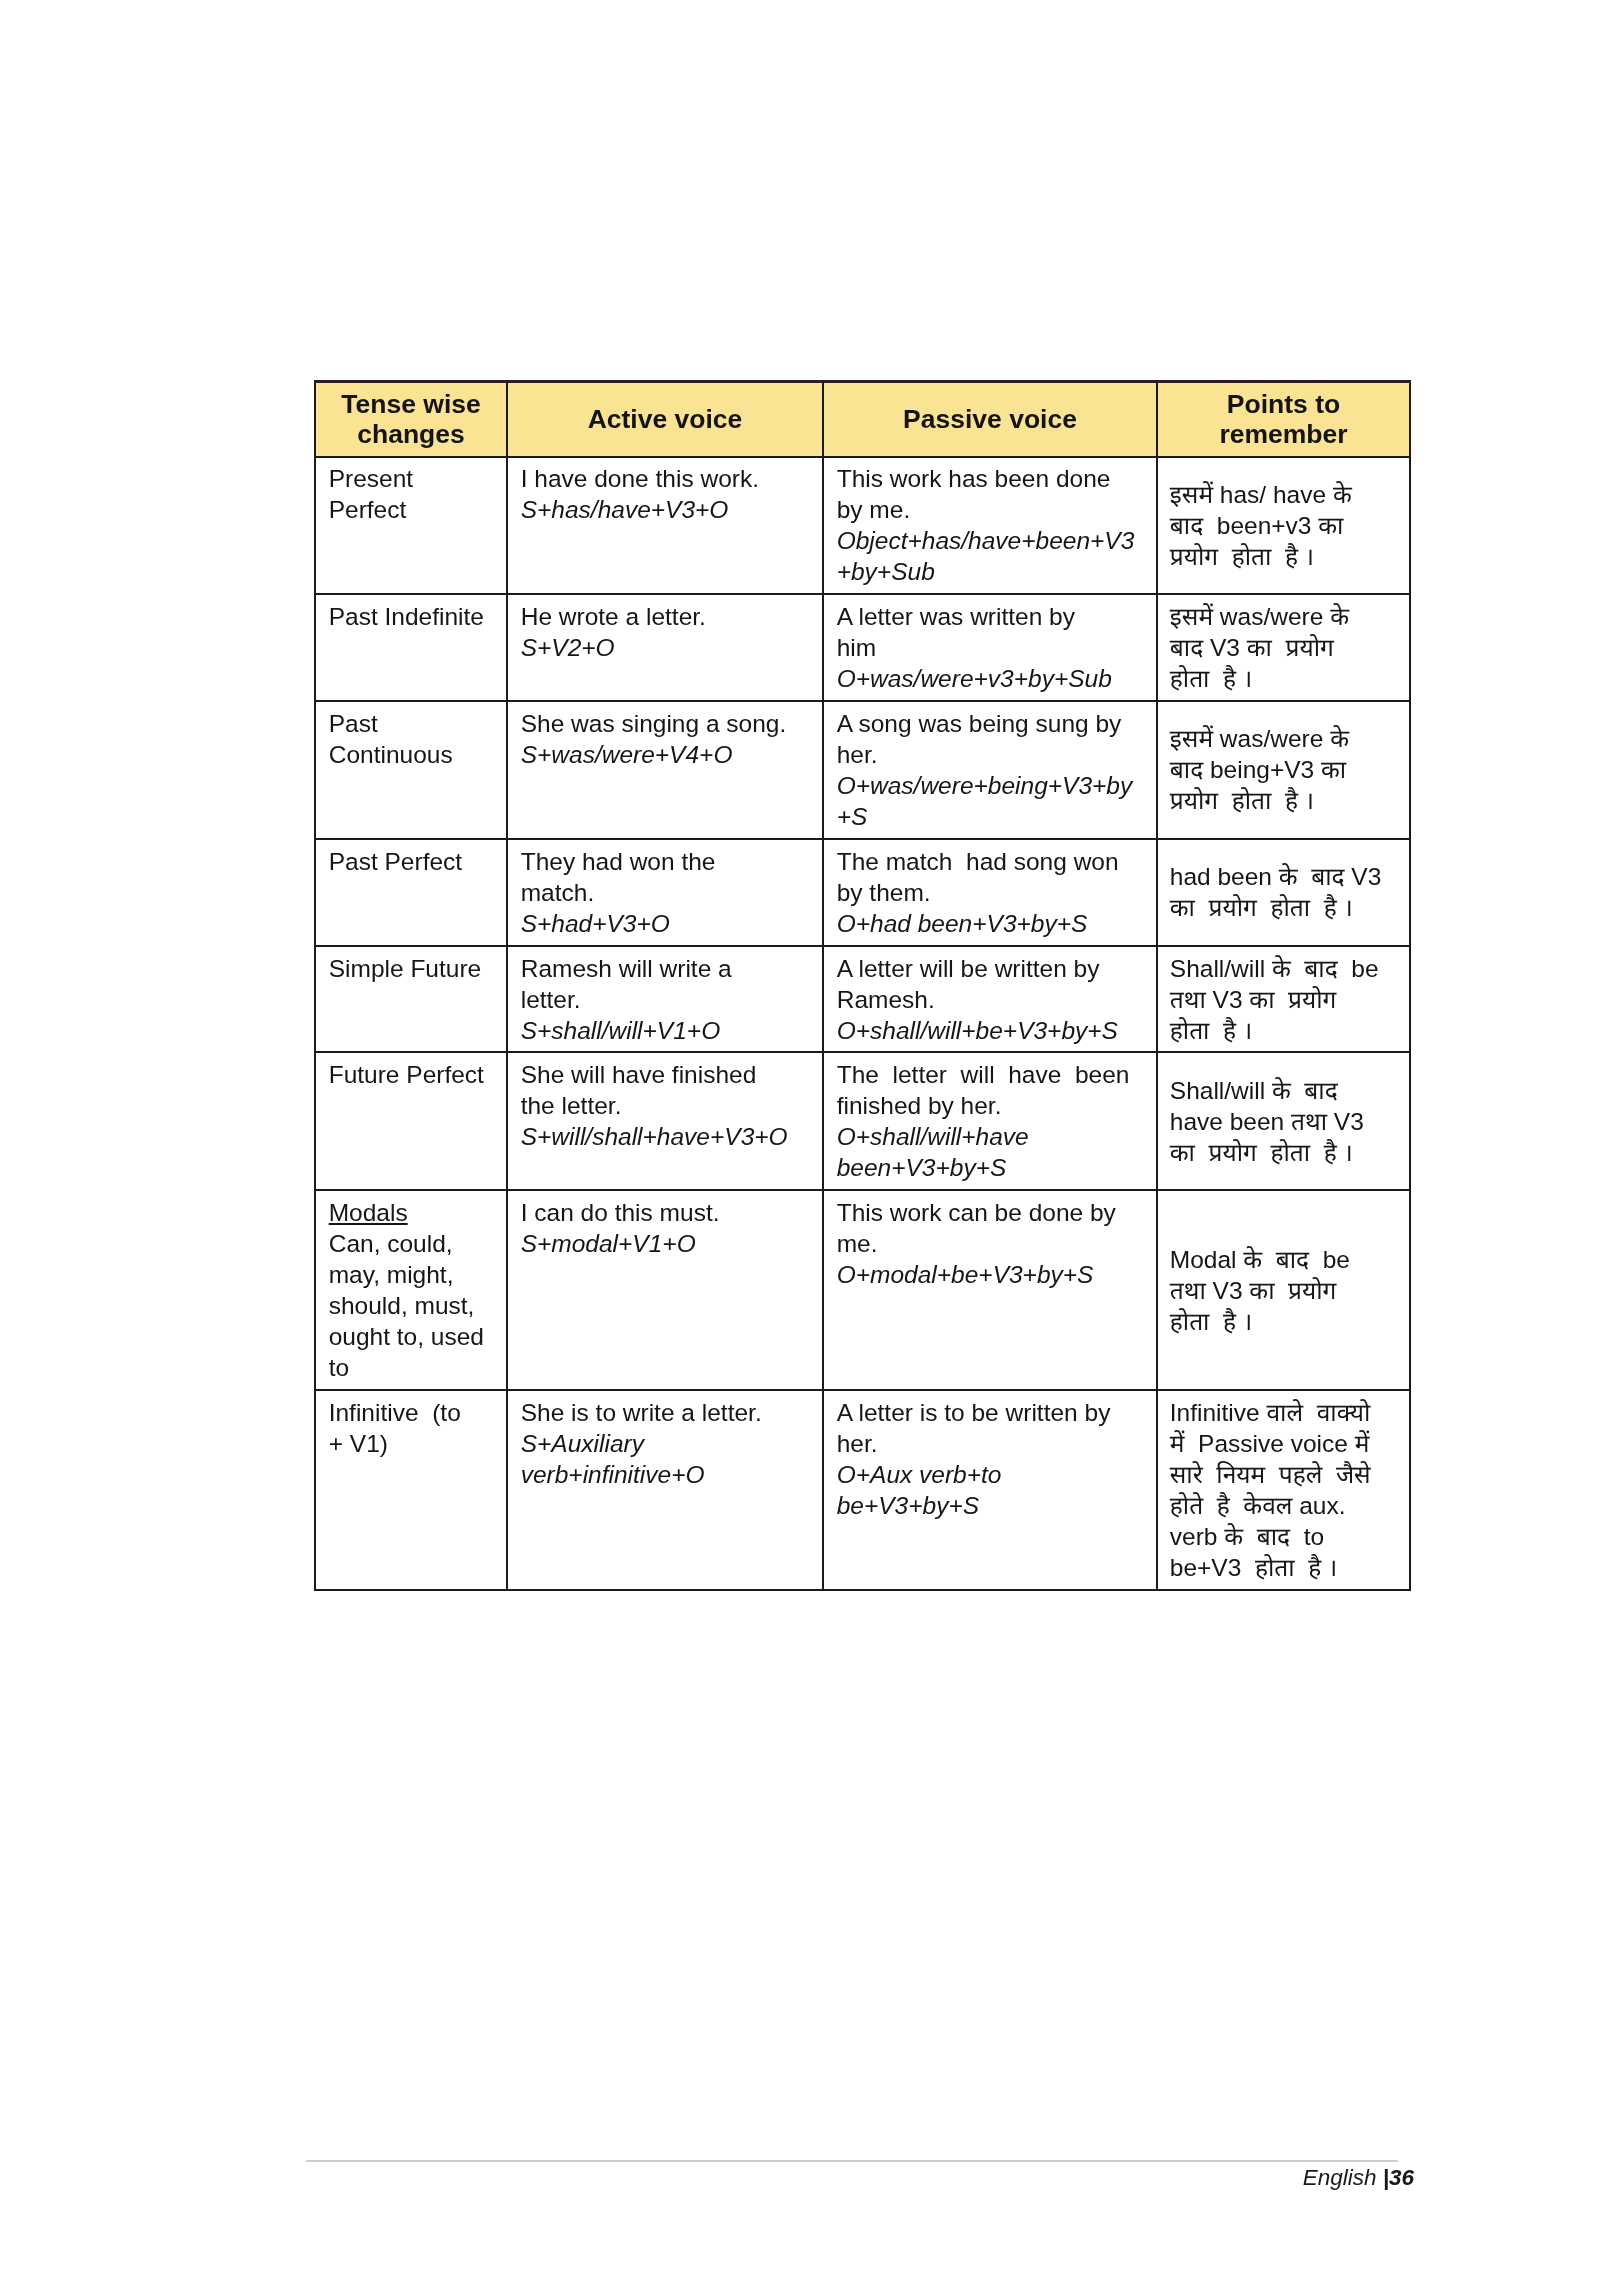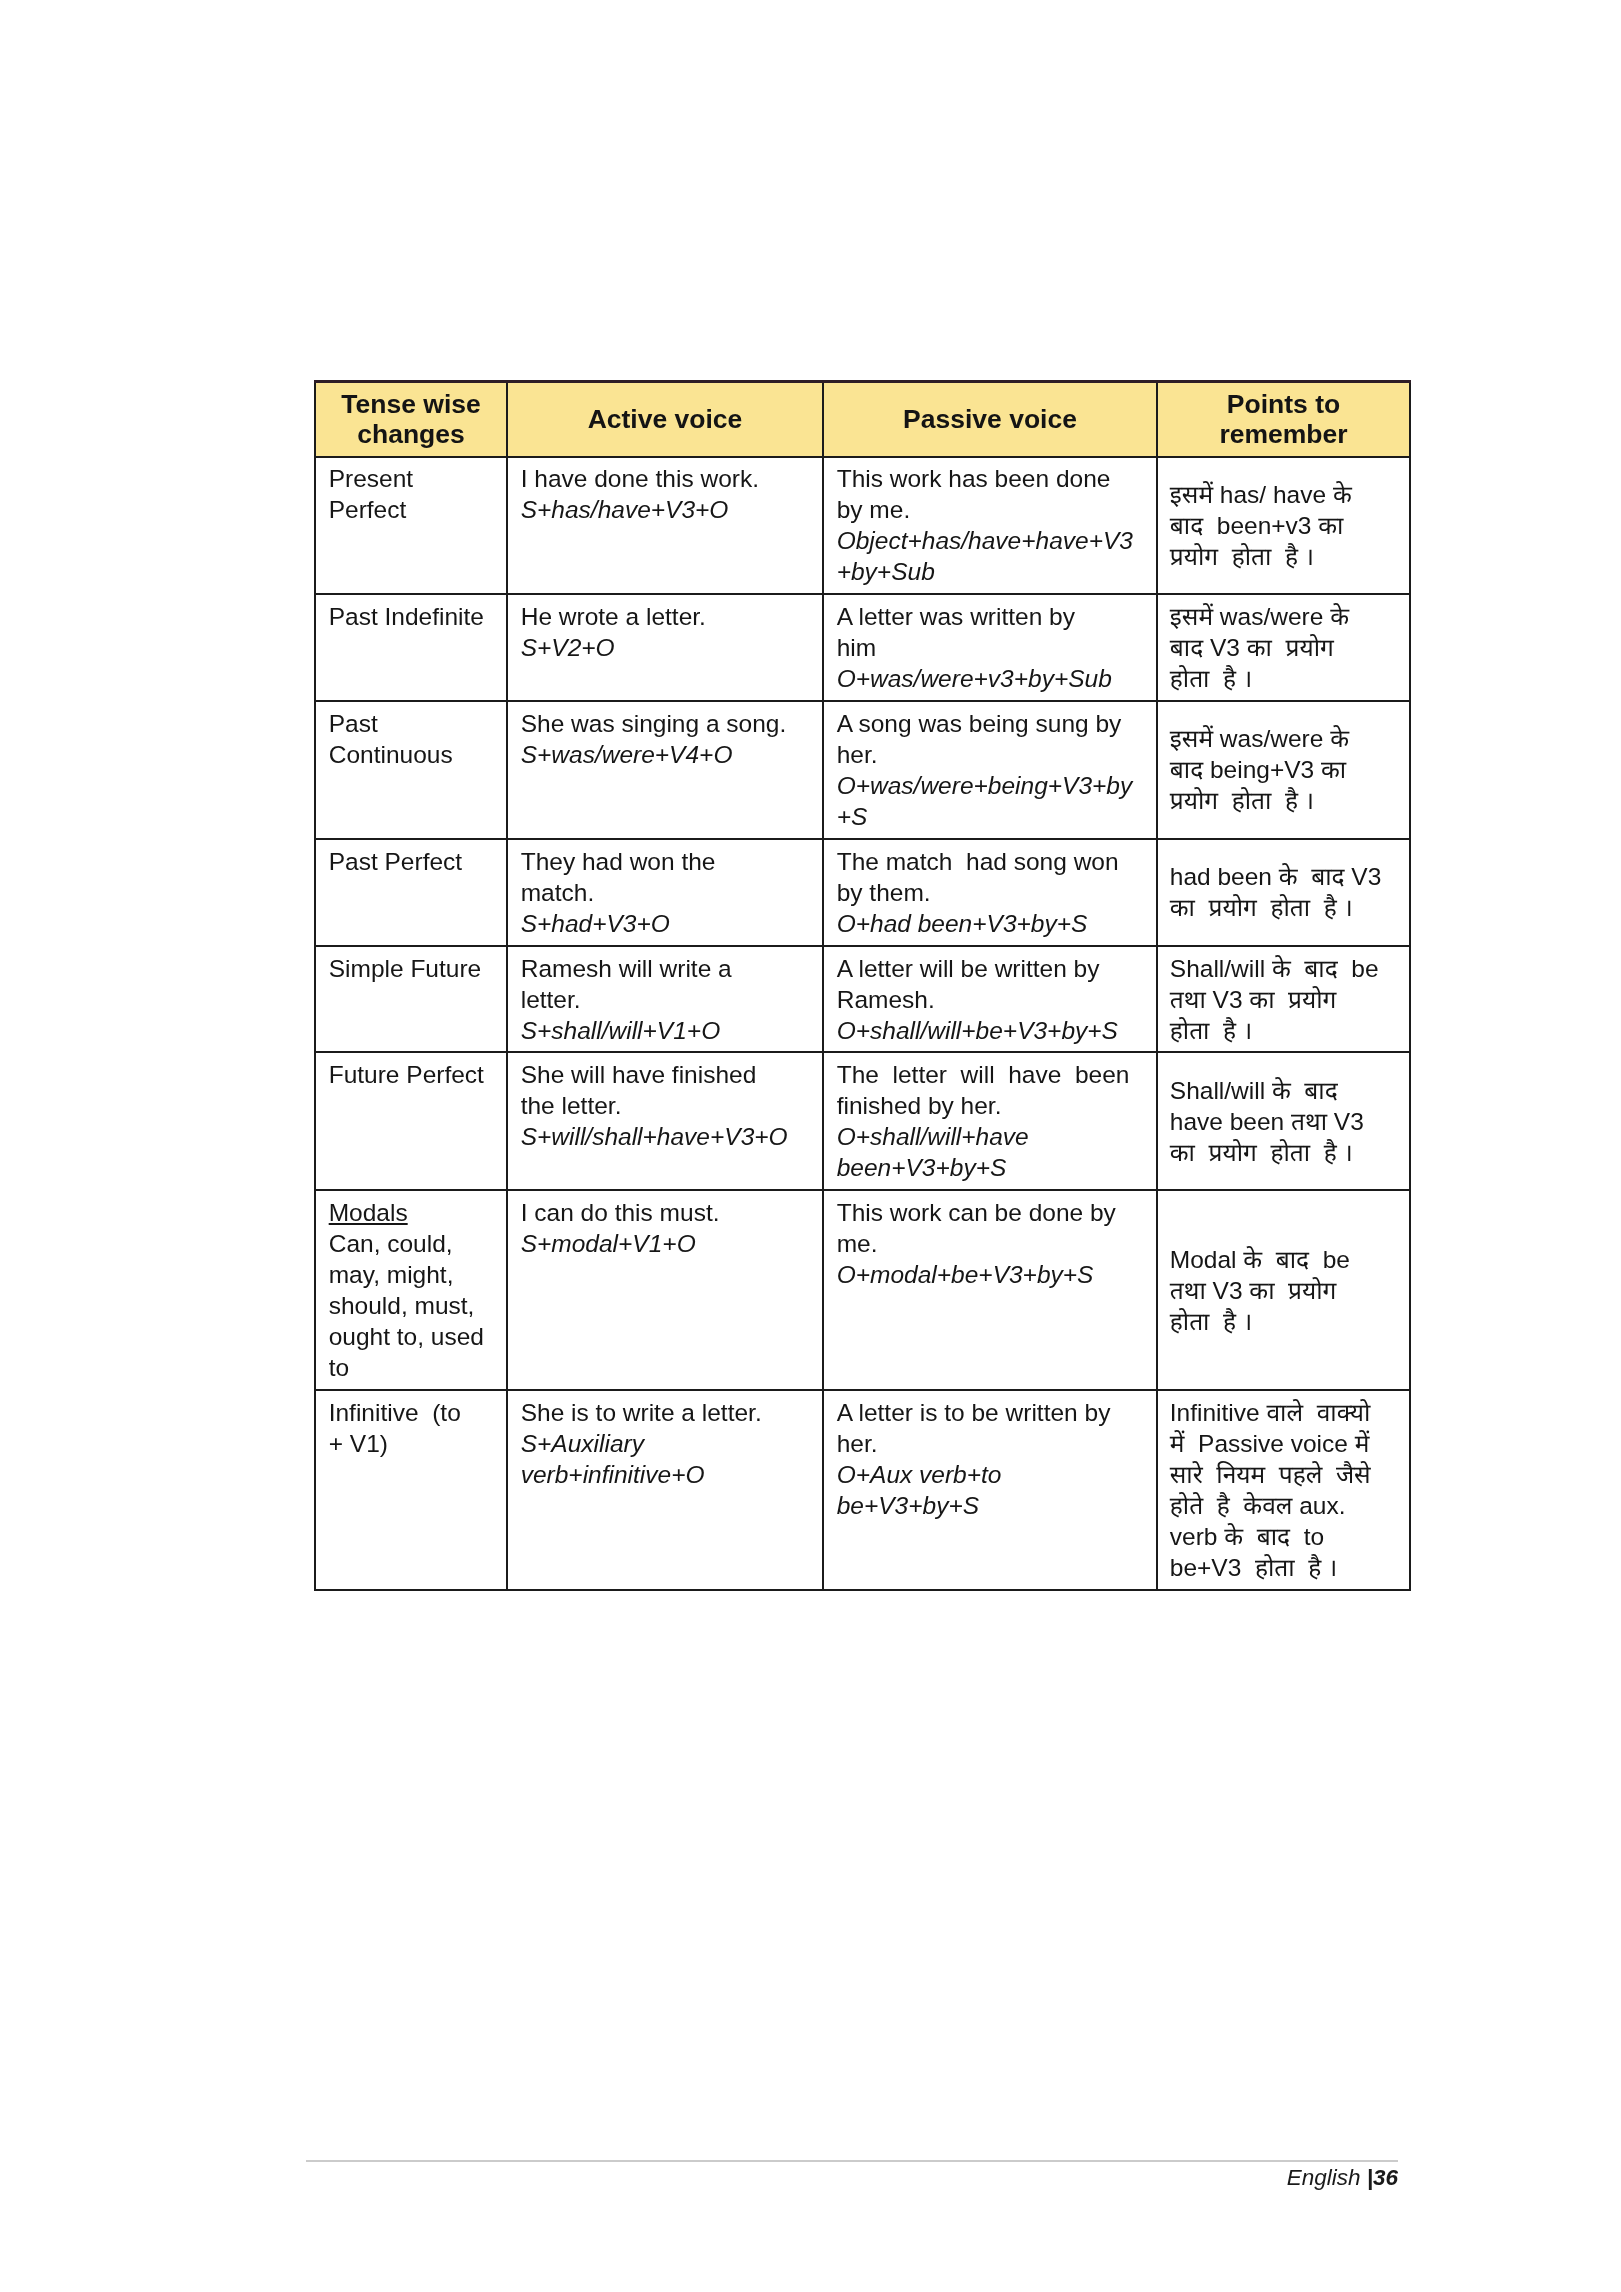--- a/index.html
+++ b/index.html
@@ -45,21 +45,21 @@
   tr.rh5 { height: 102px; }
   tr.rh6 { height: 136px; }
   tr.rh7 { height: 199px; padding-left: 44px; }
   tr.rh8 { height: 159px; }
 
   .footer-rule {
     position: absolute; left: 306px; top: 2160px;
     width: 1092px; height: 2px; background: #cbcbcb;
   }
   .footer {
-    position: absolute; top: 2165px; left: 306px; width: 1092px;
+    position: absolute; top: 2165px; left: 322px; width: 1092px;
     text-align: right; font-style: italic; font-size: 22.5px; color: #1a1a1a;
   }
   .footer .f-page { font-weight: bold; }
 </style>
 </head>
 <body>
 
 <div class="page">
 
   <table class="voice-table">
@@ -84,21 +84,21 @@
           <span class="t-text">Present
 Perfect</span>
         </td>
         <td class="c-active">
           <span class="example">I have done this work.</span>
           <span class="formula">S+has/have+V3+O</span>
         </td>
         <td class="c-passive">
           <span class="example">This work has been done
 by me.</span>
-          <span class="formula">Object+has/have+have+V3
+          <span class="formula">Object+has/have+been+V3
 +by+Sub</span>
         </td>
         <td class="c-points">
           <span class="points-text">इसमें has/ have के
 बाद  been+v3 का
 प्रयोग  होता  है ।</span>
         </td>
       </tr>
 
       <tr class="rh2">

